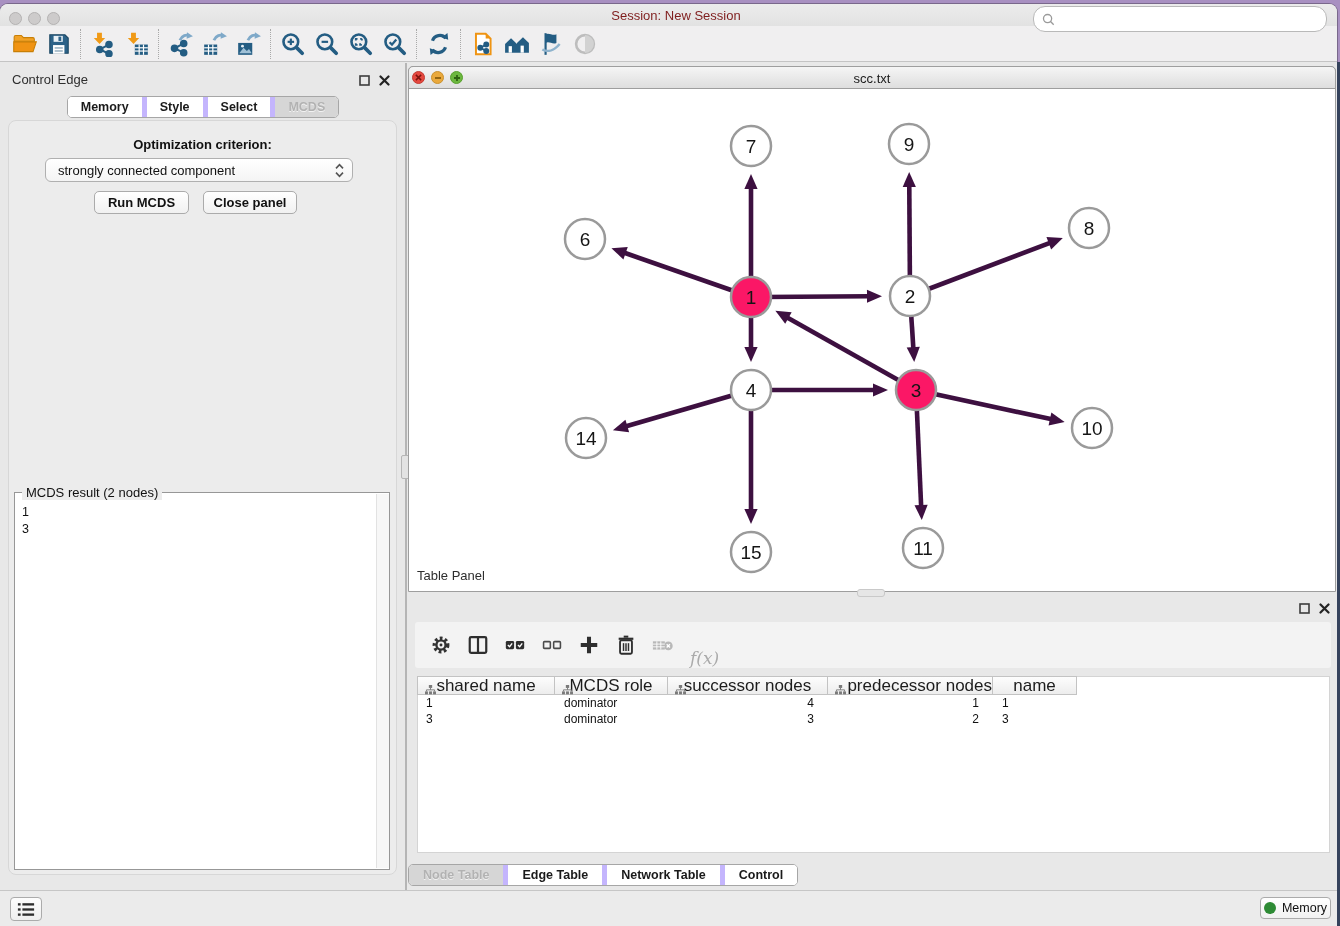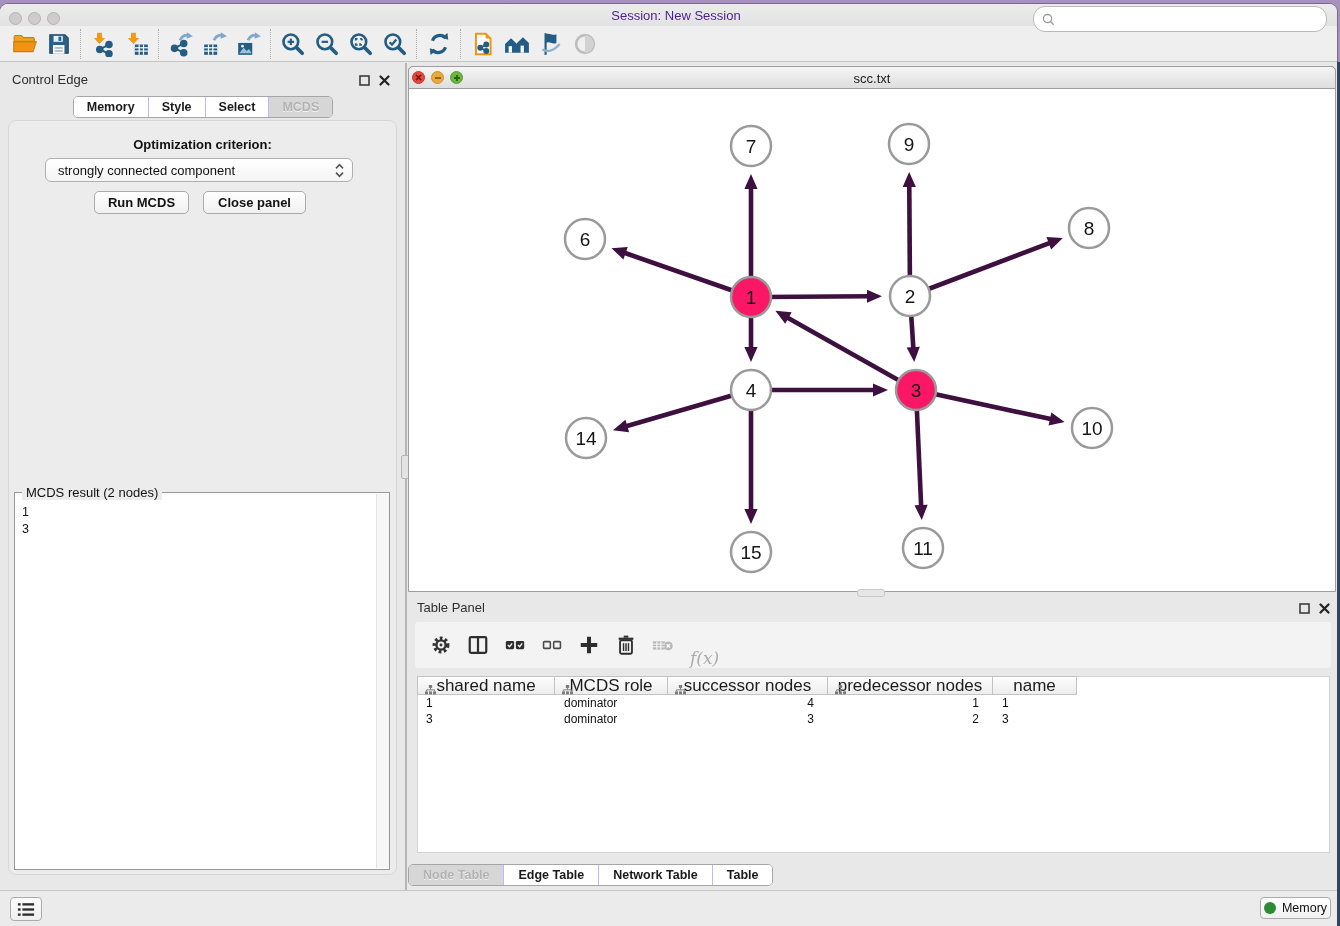--- a/index.html
+++ b/index.html
@@ -7,21 +7,21 @@
        font-family:"Liberation Sans",sans-serif;background:#a890c1;}
   .abs{position:absolute;}
   
   #win{left:0;top:4px;right:3px;bottom:0;background:#e8e8e8;border-radius:8px 8px 0 0;
        box-shadow:0 0 0 1px rgba(0,0,0,.28);}
   #right-edge{right:0;top:62px;width:3px;bottom:0;background:#35425c;}
   #titlebar{left:0;top:4px;right:3px;height:22px;background:linear-gradient(#ececec,#e2e2e2);
        border-radius:8px 8px 0 0;border-bottom:1px solid #cfcfcf;}
   .tl{width:13px;height:13px;border-radius:50%;position:absolute;top:8px;}
   .tl.gray{background:#cdcbcb;border:1px solid #b4b2b2;box-sizing:border-box;}
-  #win-title{left:12px;right:0;top:8px;text-align:center;font-size:13px;color:#4c1d95;}
+  #win-title{left:12px;right:0;top:8px;text-align:center;font-size:13px;color:#7f1d1d;}
   
   #toolbar{left:0;top:26px;right:3px;height:36px;background:#f0eff0;border-bottom:1px solid #c4c4c4;
        display:flex;align-items:center;padding-left:8px;box-sizing:border-box;}
   .tbtn{width:34px;height:30px;display:flex;align-items:center;justify-content:center;cursor:default;}
   .tbtn svg{width:26px;height:26px;}
   .tsep{width:1px;height:30px;margin:0 4px;border-left:1px dotted #a9a9a9;}
   #search-wrap{position:absolute;right:13px;top:6px;width:292px;height:24px;background:#fff;
        border:1px solid #b9b9b9;border-radius:12px;display:flex;align-items:center;}
   #search-wrap svg{margin-left:8px;}
   #search-input{border:none;outline:none;background:transparent;flex:1;height:18px;font-size:12px;
@@ -29,35 +29,35 @@
   
   .panel-title{font-size:13px;color:#2e2e2e;}
   .panel-btns{position:absolute;display:flex;gap:8px;align-items:center;}
   .pbtn{width:12px;height:12px;display:flex;align-items:center;justify-content:center;}
   
   #cp-title{left:12px;top:72px;}
   #cp-btns{left:358px;top:74px;}
   #cp-tabs{left:0;top:96px;width:406px;text-align:center;}
   .tabgroup{display:inline-flex;border:1px solid #a6a6a6;border-radius:5px;overflow:hidden;background:#fff;}
   .tab{padding:3px 13px;font-size:12.5px;font-weight:bold;color:#1a1a1a;background:#fff;
-       border-left:1px solid #c4b5fd;white-space:nowrap;cursor:default;}
+       border-left:5px solid #c4b5fd;white-space:nowrap;cursor:default;}
   .tab:first-child{border-left:none;}
   .tab.selected{background:#d6d6d6;color:#b2b2b2;text-shadow:0 1px 0 #f2f2f2;}
   #cp-box{left:8px;top:120px;width:389px;height:755px;background:#ececec;border:1px solid #d7d7d7;
        border-radius:8px;box-sizing:border-box;}
   #opt-label{left:0;top:137px;width:405px;text-align:center;font-size:13px;font-weight:bold;color:#111;}
   #criterion{left:45px;top:158px;width:308px;height:24px;background:linear-gradient(#fff,#f4f4f4);
        border:1px solid #b0b0b0;border-radius:6px;box-sizing:border-box;display:flex;align-items:center;
        font-size:13px;color:#111;padding-left:12px;}
   #criterion .spin{margin-left:auto;margin-right:8px;display:flex;}
   .btn{background:linear-gradient(#fff,#f1f1f1);border:1px solid #ababab;border-radius:5px;
        font-size:13px;font-weight:bold;color:#111;display:flex;align-items:center;justify-content:center;
        box-sizing:border-box;cursor:default;font-family:"Liberation Sans",sans-serif;}
   #run-btn{left:94px;top:191px;width:95px;height:23px;}
-  #close-btn{left:203px;top:191px;width:103px;height:23px;}
+  #close-btn{left:203px;top:191px;width:94px;height:23px;}
   #mcds-fieldset{left:14px;top:492px;width:376px;height:378px;border:1px solid #979797;
        box-sizing:border-box;background:#fff;}
   #mcds-legend{left:22px;top:485px;background:#ececec;padding:0 4px;font-size:13px;color:#111;}
   #mcds-lines{left:16px;top:500px;width:346px;height:366px;font-size:12.5px;color:#111;
        line-height:17px;padding-left:6px;padding-top:4px;}
   #mcds-scroll{left:376px;top:494px;width:12px;height:374px;background:#f7f7f7;border-left:1px solid #e2e2e2;}
   
   #v-divider{left:405px;top:63px;width:2px;height:827px;background:#b5b5b5;}
   #v-grip{left:401px;top:455px;width:9px;height:22px;background:#e3e3e3;border:1px solid #b5b5b5;border-radius:2px;}
   #h-grip{left:857px;top:589px;width:26px;height:6px;background:#e6e6e6;border:1px solid #c9c9c9;border-radius:3px;}
@@ -65,21 +65,21 @@
   #net-win{left:408px;top:66px;width:928px;height:526px;border:1px solid #9e9e9e;border-radius:5px 5px 0 0;
        box-sizing:border-box;background:#fff;}
   #net-titlebar{left:408px;top:66px;width:928px;height:23px;background:linear-gradient(#f5f5f5,#dedede);
        border:1px solid #9e9e9e;border-radius:5px 5px 0 0;box-sizing:border-box;}
   #net-title{left:408px;width:928px;top:71px;text-align:center;font-size:13px;color:#1a1a1a;}
   .tlc{width:13px;height:13px;border-radius:50%;position:absolute;top:71px;box-sizing:border-box;
        display:flex;align-items:center;justify-content:center;}
   .tlc svg{display:block;}
   #graph{left:409px;top:89px;}
   
-  #tp-title{left:417px;top:600px;}
+  #tp-title{left:417px;top:568px;}
   #tp-btns{left:1298px;top:602px;}
   #tp-toolbar{left:415px;top:622px;width:916px;height:46px;background:#f3f3f3;border-radius:3px;
        display:flex;align-items:center;padding-left:10px;box-sizing:border-box;gap:5px;}
   #tp-toolbar .tbtn{width:32px;}
   #tp-toolbar .tbtn svg{width:22px;height:22px;}
   #fx{font-family:"DejaVu Serif",serif;font-style:italic;font-size:17px;color:#aaa;padding-left:6px;margin-top:25px;}
   #tbl-bg{left:417px;top:676px;width:913px;height:177px;background:#fff;border:1px solid #d4d4d4;box-sizing:border-box;}
   #tbl-header{left:417px;top:676px;display:flex;height:19px;}
   .hcell{background:linear-gradient(#fdfdfd,#ededed);border:1px solid #c3c3c3;border-left:none;
        box-sizing:border-box;position:relative;display:flex;align-items:center;justify-content:center;
@@ -551,21 +551,21 @@
           <g fill="#7a7a7a">
             <rect x="4.2" y="0" width="3.6" height="3.2"></rect>
             <rect x="0" y="7" width="3.2" height="3.2"></rect>
             <rect x="4.4" y="7" width="3.2" height="3.2"></rect>
             <rect x="8.8" y="7" width="3.2" height="3.2"></rect>
           </g>
           <path d="M6 3v2.3M1.6 7V5.3h8.8V7" stroke="#7a7a7a" fill="none"></path>
         </svg></span>
       <span>successor nodes</span>
     </div>
-    <div class="hcell" style="width: 165px;">
+    <div class="hcell" style="width: 165px; justify-content: flex-end;">
       <span class="hicon"><svg width="11" height="11" viewBox="0 0 12 12">
           <g fill="#7a7a7a">
             <rect x="4.2" y="0" width="3.6" height="3.2"></rect>
             <rect x="0" y="7" width="3.2" height="3.2"></rect>
             <rect x="4.4" y="7" width="3.2" height="3.2"></rect>
             <rect x="8.8" y="7" width="3.2" height="3.2"></rect>
           </g>
           <path d="M6 3v2.3M1.6 7V5.3h8.8V7" stroke="#7a7a7a" fill="none"></path>
         </svg></span>
       <span>predecessor nodes</span>
@@ -587,21 +587,21 @@
       <div class="tcell" style="width: 113px; text-align: left; padding: 0px 0px 0px 9px;">dominator</div>
       <div class="tcell" style="width: 160px; text-align: right; padding: 0px 14px 0px 0px;">3</div>
       <div class="tcell" style="width: 165px; text-align: right; padding: 0px 14px 0px 0px;">2</div>
       <div class="tcell" style="width: 84px; text-align: left; padding: 0px 0px 0px 9px;">3</div>
     </div>
   </div>
 <div class="abs" id="tp-tabs"><span class="tabgroup" id="tp-tabgroup">
       <span class="tab selected">Node Table</span>
       <span class="tab">Edge Table</span>
       <span class="tab">Network Table</span>
-      <span class="tab">Table</span>
+      <span class="tab">Control</span>
     </span></div>
 
 <div class="abs" id="statusbar"></div>
 <div class="abs" id="list-btn">
   <svg width="18" height="15" viewBox="0 0 20 16">
       <g fill="#2e2e2e">
         <rect x="1" y="1" width="3" height="2.6"></rect>
         <rect x="6" y="1" width="13" height="2.6"></rect>
         <rect x="1" y="6.7" width="3" height="2.6"></rect>
         <rect x="6" y="6.7" width="13" height="2.6"></rect>

